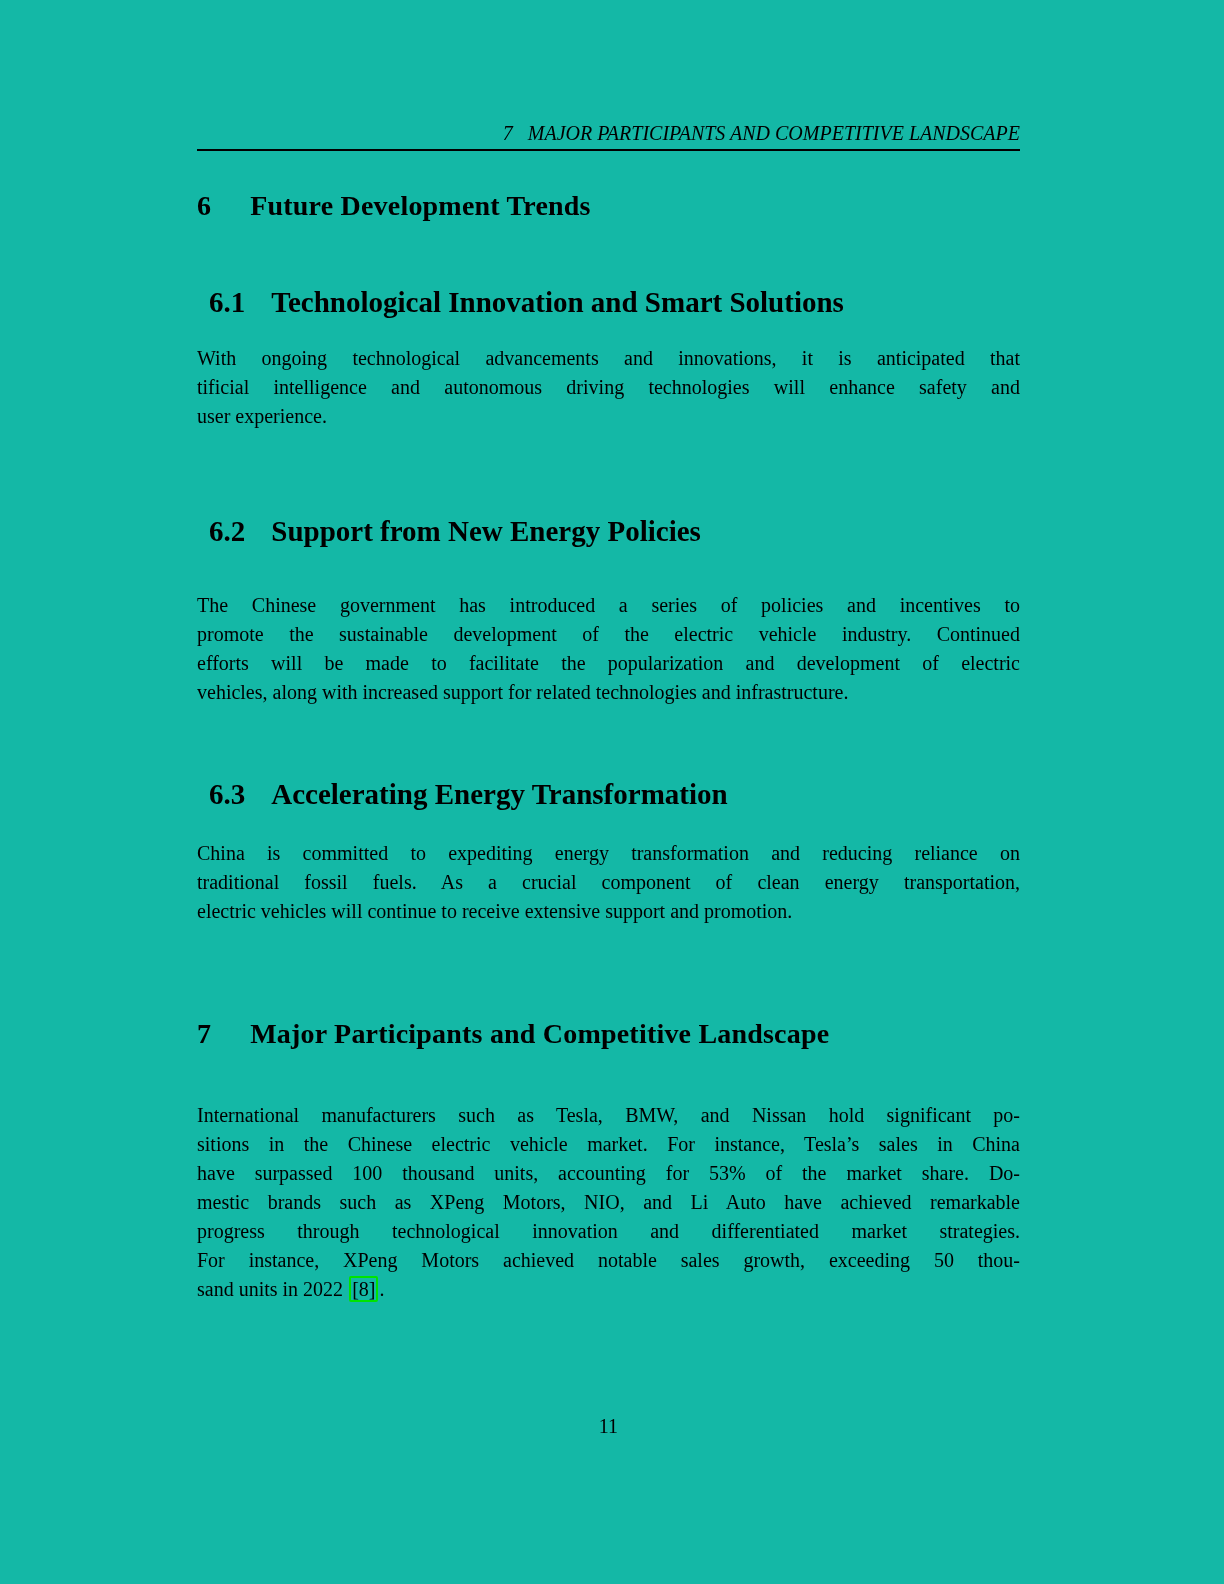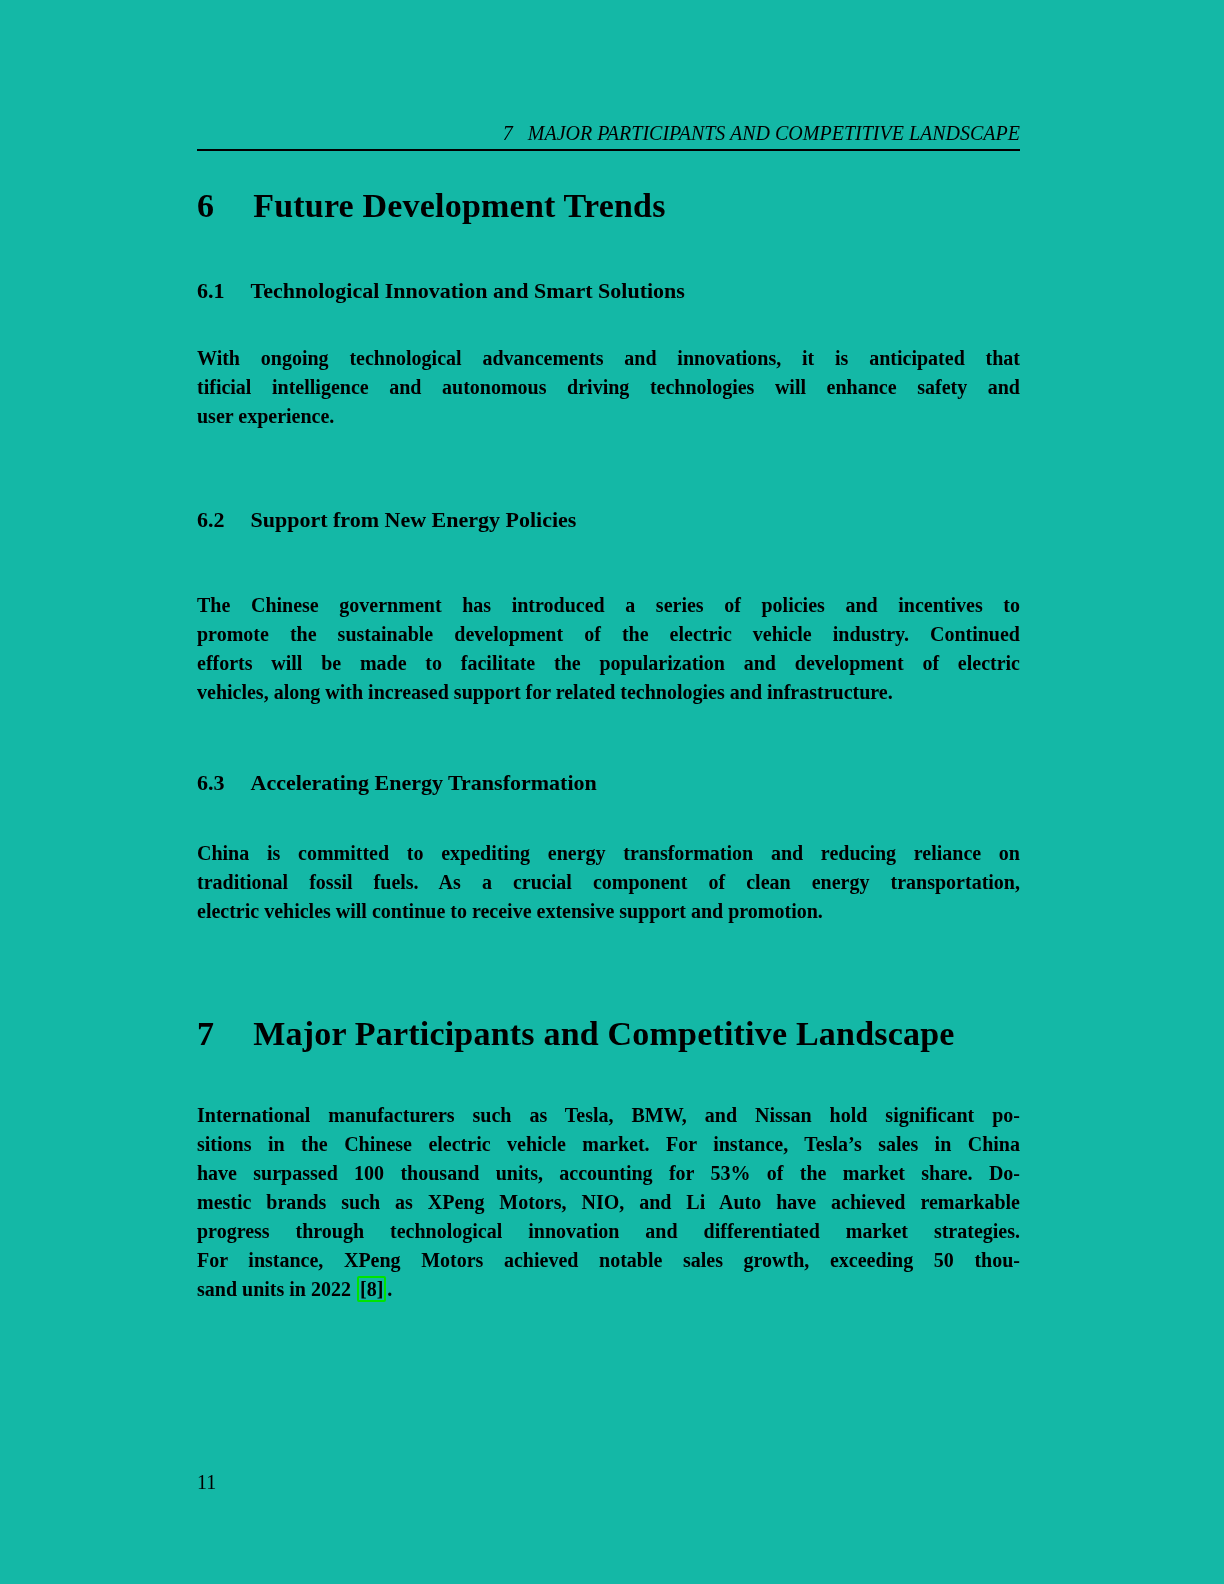--- a/index.html
+++ b/index.html
@@ -31,68 +31,68 @@
     text-align: right;
     padding-bottom: 4px;
     border-bottom: 2px solid #000000;
   }
   .running-header .rh-num { margin-right: 15px; }
   .section-heading {
     position: absolute;
     left: 0;
     width: 100%;
     margin: 0;
-    font-size: 34px;
+    font-size: 28px;
     line-height: 40px;
     font-weight: bold;
     letter-spacing: 0.2px;
   }
   .section-heading .sec-num { display: inline-block; margin-right: 39px; }
   .sub-heading {
     position: absolute;
     left: 0;
     width: 100%;
-    margin: 0;
-    font-size: 22px;
+    margin: 12px;
+    font-size: 29px;
     line-height: 35px;
     font-weight: bold;
   }
   .sub-heading .sub-num { display: inline-block; margin-right: 26px; }
   .para {
     position: absolute;
     left: 0;
     width: 100%;
     font-size: 20px;
     line-height: 29px;
   }
   .para .line {
     text-align: justify;
     text-align-last: justify;
-    font-weight: bold;
   }
   .para .line.last, .para .line.tail {
     text-align: right;
     text-align-last: left;
   }
   .citation {
     display: inline-block;
     border: 2px solid #00e400;
     border-radius: 2px;
     padding: 0 1px;
     margin: 0 1px;
     line-height: 22px;
     color: #000000;
     text-decoration: none;
     cursor: pointer;
   }
   .page-number {
     position: absolute;
-    top: 1470px;
+    top: 1414px;
     left: 0;
     width: 100%;
+    text-align: center;
     font-size: 20px;
     line-height: 24px;
   }
 </style>
 </head>
 <body>
 
 <div class="page">
   <div class="content">
 

